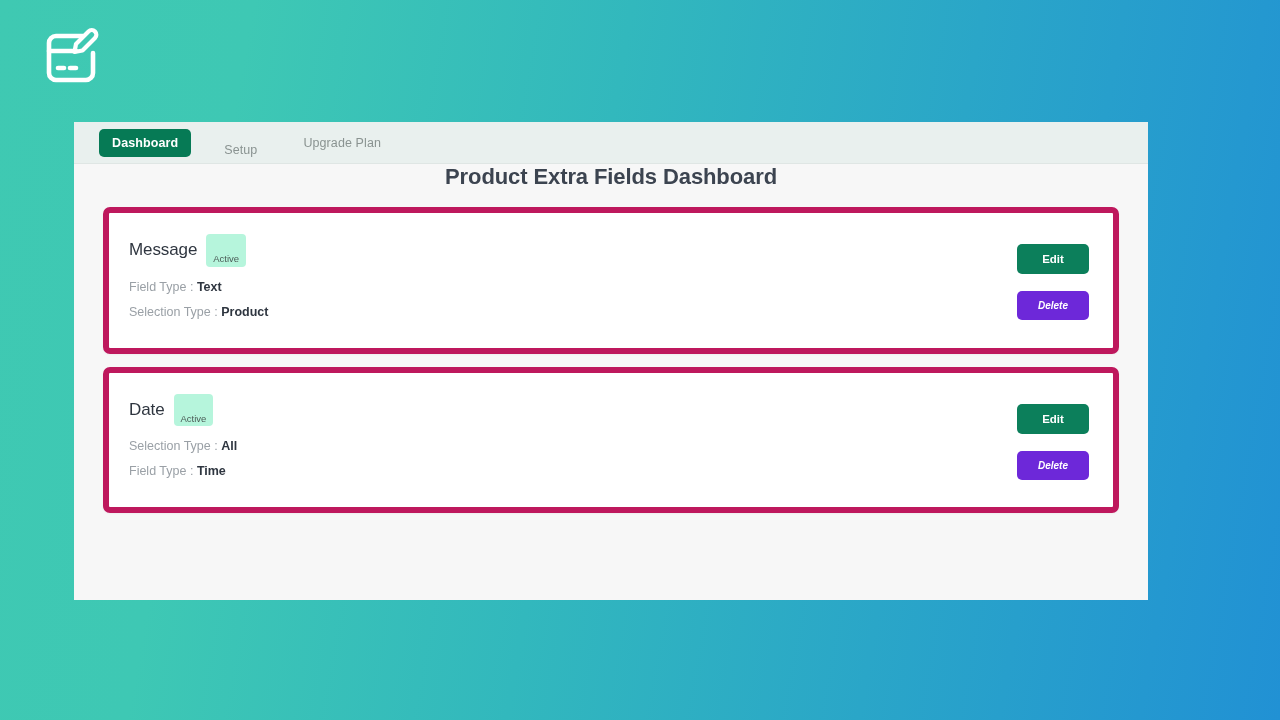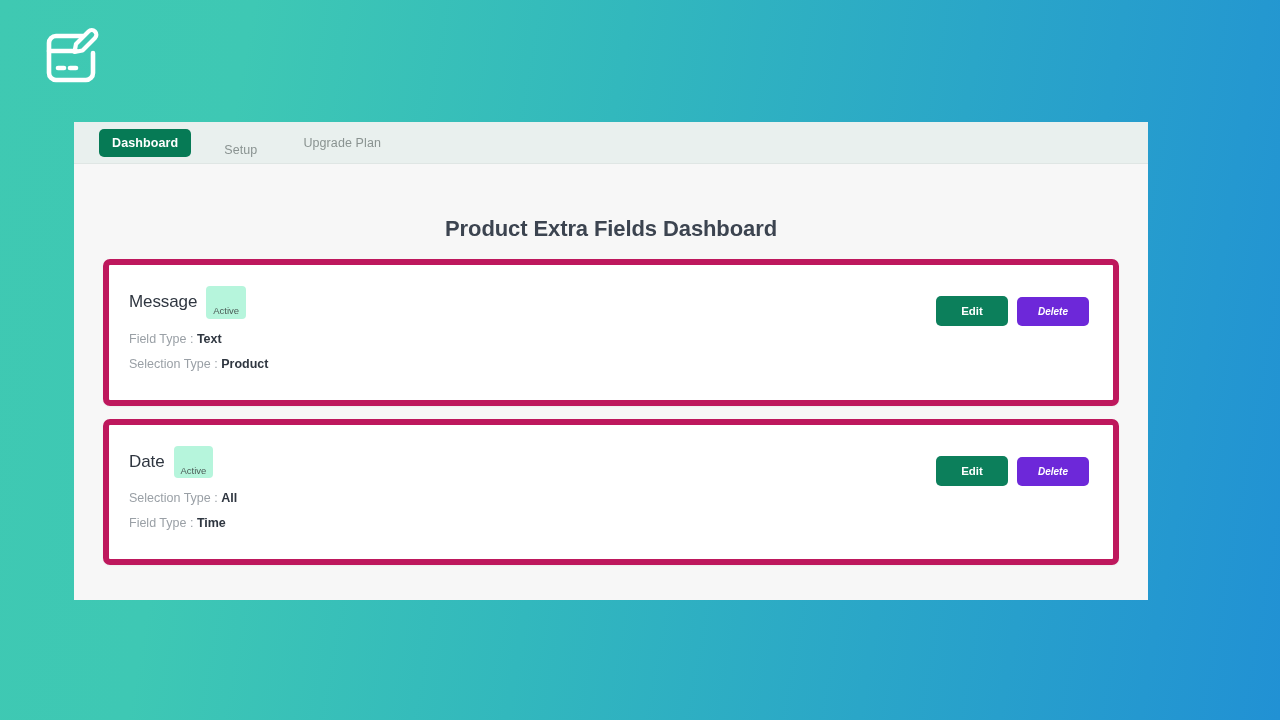--- a/index.html
+++ b/index.html
@@ -69,21 +69,20 @@
     height: calc(100% - 43px);
     background: #f7f7f7;
     position: relative;
   }
 
   .page-title {
     text-align: center;
     font-size: 22px;
     font-weight: bold;
     color: #3c4450;
-    padding-top: 52px;
     letter-spacing: -0.1px;
   }
 
   .toolbar {
     display: flex;
     justify-content: flex-end;
     padding-top: 22px;
     padding-right: 17px;
   }
 
@@ -175,22 +174,22 @@
     border-radius: 5px;
     background: #fbfbfb;
     color: #8d9399;
     font-size: 11px;
     padding: 5px 9px;
     white-space: nowrap;
   }
 
   .card-actions {
     display: flex;
-    flex-direction: row;
-    gap: 9px;
+    flex-direction: column;
+    gap: 17px;
     align-items: flex-end;
     padding-top: 10px;
     flex: 0 0 auto;
   }
 </style>
 </head>
 <body>
 
 <div class="logo">
   <svg viewBox="0 0 62 60" xmlns="http://www.w3.org/2000/svg">

